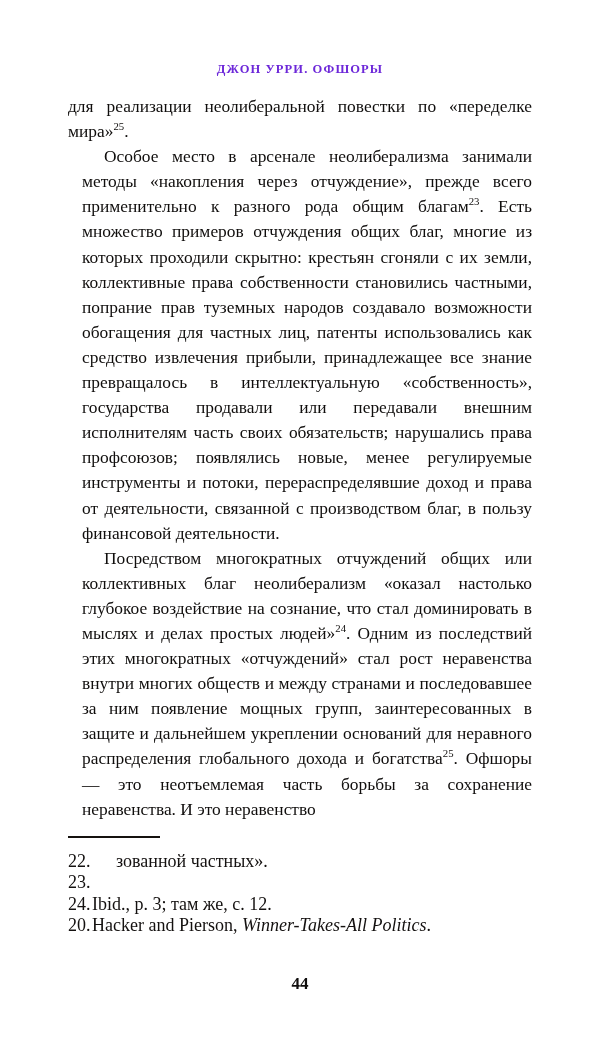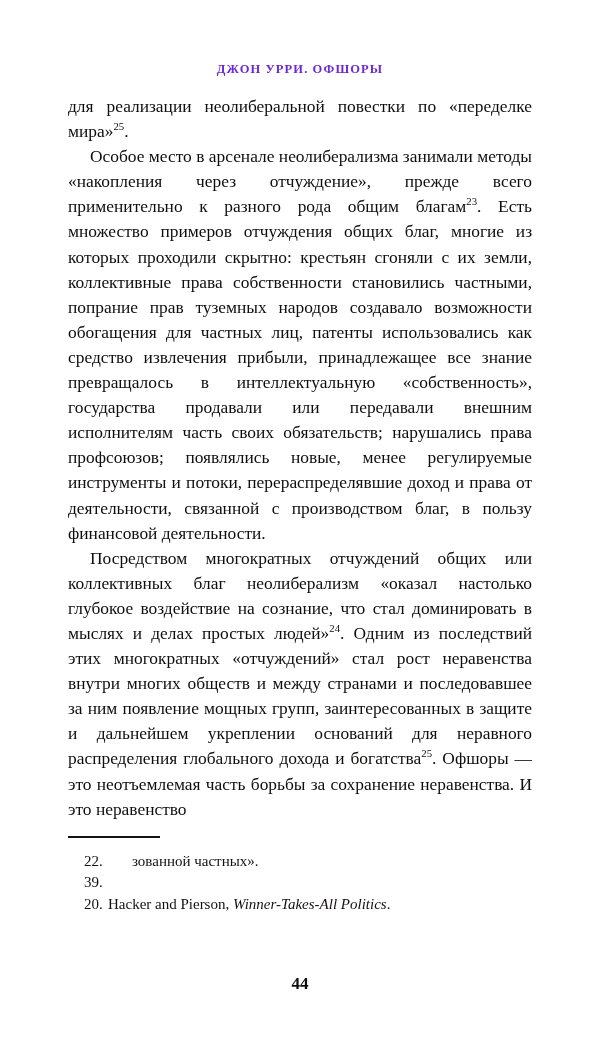--- a/index.html
+++ b/index.html
@@ -42,40 +42,41 @@
     text-align: justify;
     text-justify: inter-word;
     color: #100e0d;
   }
   .body-text p {
     margin: 0;
     text-indent: 0;
   }
   .body-text p.indent {
     text-indent: 22px;
+    margin-left: 14px;
   }
   .body-text sup {
     font-size: 0.62em;
     vertical-align: super;
     line-height: 0;
   }
   .rule {
     position: absolute;
     top: 836px;
     left: 68px;
     width: 92px;
     height: 1.6px;
     background: #15120f;
   }
   .notes {
     position: absolute;
     top: 852px;
-    left: 84px;
+    left: 68px;
     width: 464px;
-    font-size: 15px;
+    font-size: 18px;
     line-height: 19.4px;
     color: #141110;
   }
   .note {
     display: flex;
     margin-bottom: 2px;
   }
   .note .num {
     flex: 0 0 auto;
     width: 24px;
@@ -116,22 +117,26 @@
     </div>
 
   <div class="rule"></div>
 
   <div class="notes">
       <div class="note">
         <span class="num">22.</span>
         <span class="txt"><span class="cont"><span>зованной частных».</span></span></span>
       </div>
       <div class="note">
-        <span class="num">39.</span>
+        <span class="num">23.</span>
         <span class="txt"></span>
+      </div>
+      <div class="note">
+        <span class="num">24.</span>
+        <span class="txt"><span><span>Ibid., p. 3; там же, с. 12.</span></span></span>
       </div>
       <div class="note">
         <span class="num">20.</span>
         <span class="txt"><span><span>Hacker and Pierson, </span><i>Winner-Takes-All Politics</i><span>.</span></span></span>
       </div>
     </div>
 
   <div class="folio">44</div>
 
 </div>

